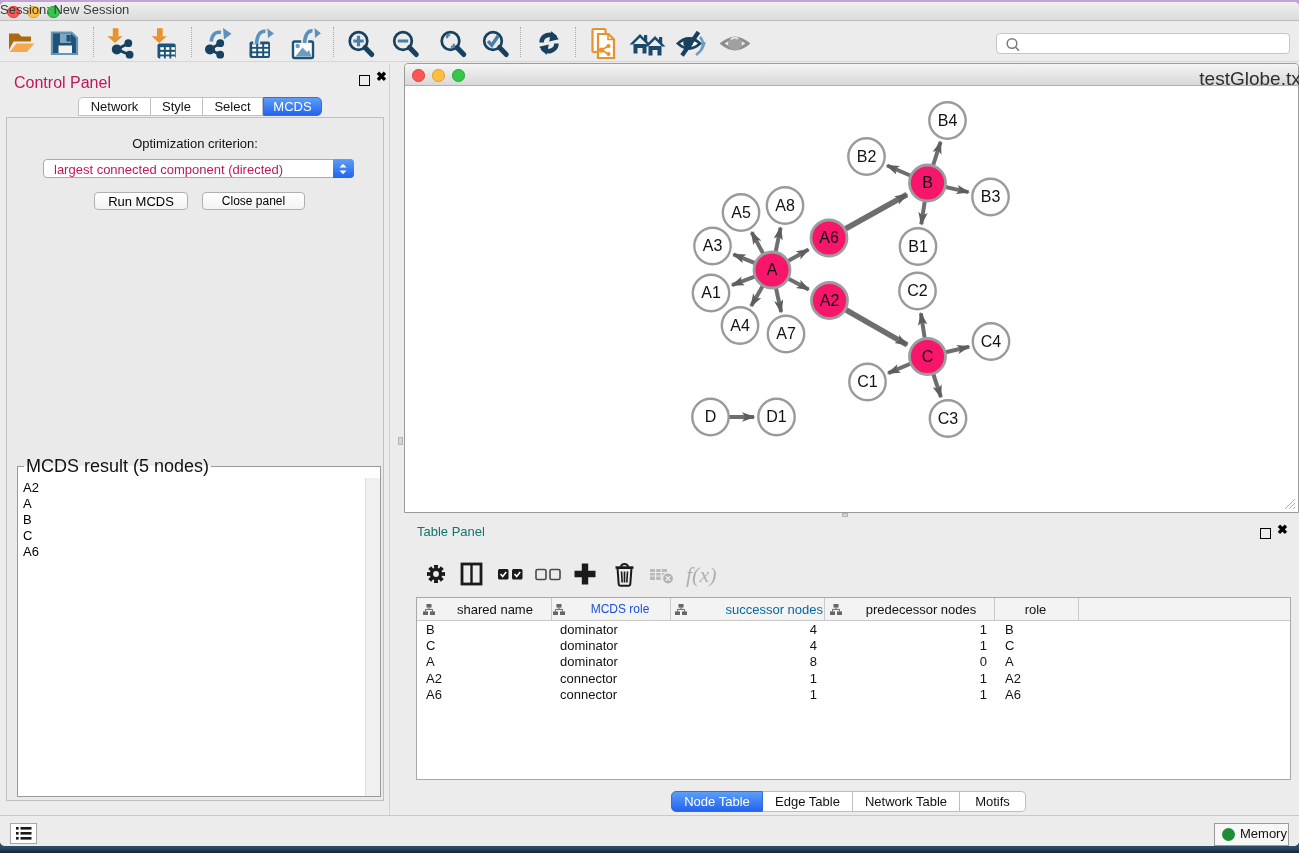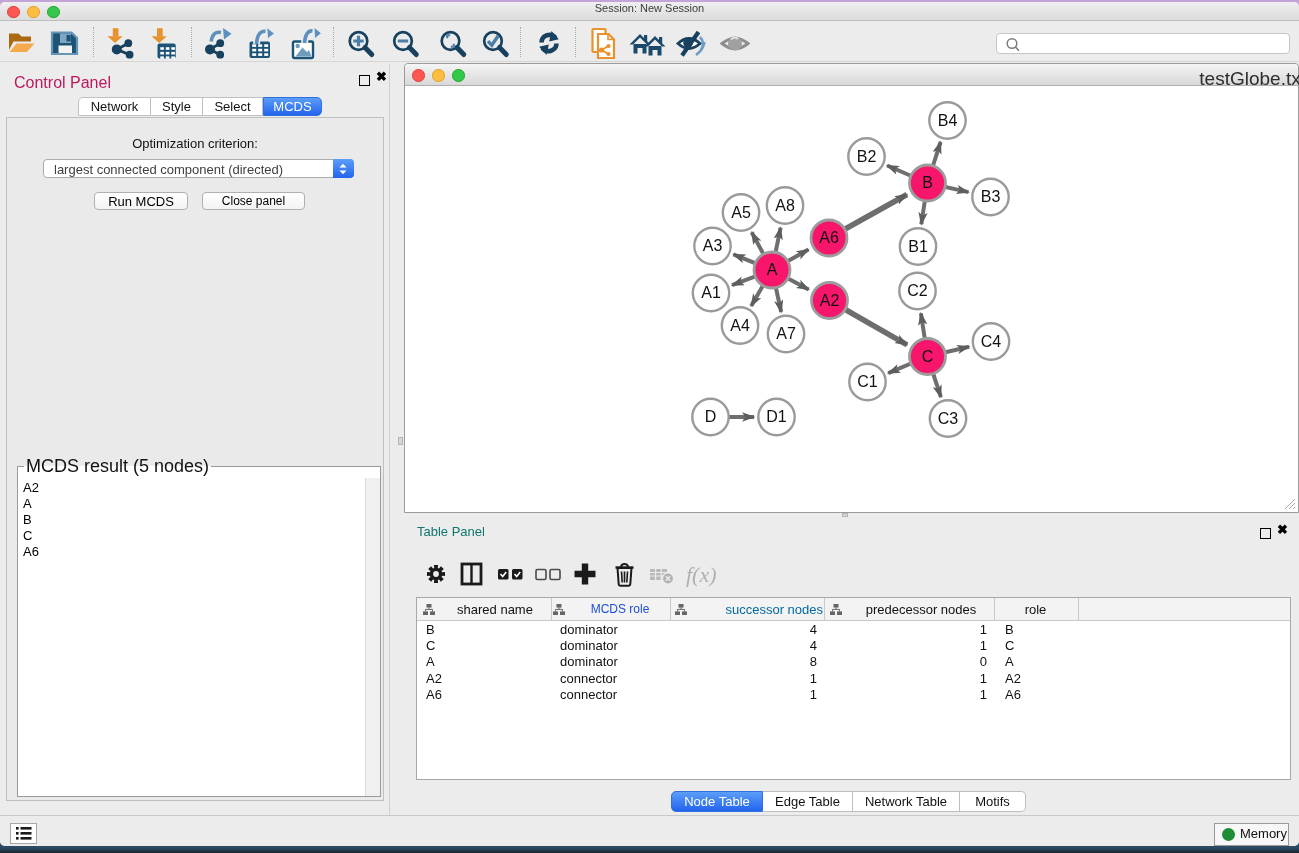--- a/index.html
+++ b/index.html
@@ -1,21 +1,21 @@
 <!DOCTYPE html>
 <html><head><meta charset="utf-8"><style>
 *{margin:0;padding:0;box-sizing:border-box}
 html,body{width:1299px;height:853px;overflow:hidden;font-family:"Liberation Sans",sans-serif;background:#c2a4d6}
 #win{position:absolute;left:0;top:2px;width:1299px;height:844px;background:#ececec;border-radius:5px 5px 5px 5px;overflow:hidden}
 #titlebar{position:absolute;left:0;top:0;width:1299px;height:19px;background:linear-gradient(#efefef,#dcdcdc);border-bottom:1px solid #bdbdbd}
 .tl{position:absolute;top:3.5px;width:12.5px;height:12.5px;border-radius:50%}
 #titlebar .t1{left:7px;background:#fc5752;border:1px solid #e2423d}
 #titlebar .t2{left:27px;background:#fdbd40;border:1px solid #e0a128}
 #titlebar .t3{left:47px;background:#34c84a;border:1px solid #24a732}
-#tbtitle{position:absolute;top:0;left:0;width:100%;text-align:center;font-size:11px;color:#3c3c3c}
+#tbtitle{position:absolute;top:0;left:0;width:100%;text-align:left;font-size:13px;color:#3c3c3c}
 #toolbar{position:absolute;left:0;top:20px;width:1299px;height:40px;background:#ececec;border-bottom:1px solid #d6d6d6}
 .sep{position:absolute;top:5px;height:30px;width:0;border-left:1px dotted #a9a9a9}
 #search{position:absolute;left:996px;top:11px;width:294px;height:21px;background:#fff;border:1px solid #c6c6c6;border-radius:4px}
 
 #cpanel{position:absolute;left:0;top:62px;width:390px;height:753px;background:#ececec;border-right:1px solid #d0d0d0}
 #cptitle{position:absolute;left:14px;top:10px;font-size:16px;color:#be185d}
 #cpbody{position:absolute;left:6px;top:53px;width:378px;height:684px;background:#eaeaea;border:1px solid #bfbfbf}
 .tabs{position:absolute;font-size:13px}
 .tab{position:absolute;top:0;height:19px;background:#fff;border:1px solid #c0c0c0;color:#111;text-align:center;line-height:18px}
 .tab.sel{background:linear-gradient(#5c9ef8,#2264ee);color:#fff;border-color:#2f6fe0}
@@ -201,21 +201,21 @@
     <div class="winx" style="left:376px;top:5px">✖</div>
     <div id="cpbody"></div>
     <div class="tabs">
       <div class="tab" style="left:78px;top:33px;width:73px;border-radius:5px 0 0 0">Network</div>
       <div class="tab" style="left:151px;top:33px;width:52px;border-left:none">Style</div>
       <div class="tab" style="left:203px;top:33px;width:60px;border-left:none">Select</div>
       <div class="tab sel" style="left:263px;top:33px;width:59px;border-radius:0 5px 5px 0">MCDS</div>
     </div>
     <div style="position:absolute;left:0;top:72px;width:390px;text-align:center;font-size:13px;color:#111">Optimization criterion:</div>
     <div id="combo" style="position:absolute;left:43px;top:95px;width:311px;height:19px;background:#fff;border:1px solid #ababab;border-radius:4px">
-      <div style="position:absolute;left:10px;top:2px;font-size:13px;color:#404040">largest connected component (directed)</div>
+      <div style="position:absolute;left:10px;top:2px;font-size:13px;color:#be185d">largest connected component (directed)</div>
       <div style="position:absolute;right:-1px;top:-1px;width:21px;height:19px;background:linear-gradient(#5c9ef8,#2264ee);border-radius:0 4px 4px 0"></div>
       <svg style="position:absolute;right:4px;top:2px" width="12" height="14" viewBox="0 0 12 14">
           <path d="M2.5 5.5 L6 1.8 L9.5 5.5 Z M2.5 8.5 L6 12.2 L9.5 8.5 Z" fill="#fff"></path>
         </svg>
     </div>
     <div class="btn" style="position:absolute;left:94px;top:128px;width:94px;height:18px;background:linear-gradient(#fff,#f3f3f3);border:1px solid #b0b0b0;border-radius:4px;font-size:13px;text-align:center;line-height:17px">Run MCDS</div>
     <div class="btn" style="position:absolute;left:202px;top:128px;width:103px;height:18px;background:linear-gradient(#fff,#f3f3f3);border:1px solid #b0b0b0;border-radius:4px;font-size:12px;text-align:center;line-height:17px">Close panel</div>
     <fieldset style="position:absolute;left:17px;top:392px;width:364px;height:341px;border:1px solid #999;background:#fff;padding:0">
       <legend style="font-size:18px;color:#111;margin-left:6px;padding:0 2px">MCDS result (5 nodes)</legend>
       <div style="position:absolute;left:0;top:1px;right:15px;bottom:0;background:#fff;font-size:13px;line-height:16px;padding:2px 0 0 5px">A2<br>A<br>B<br>C<br>A6</div>

